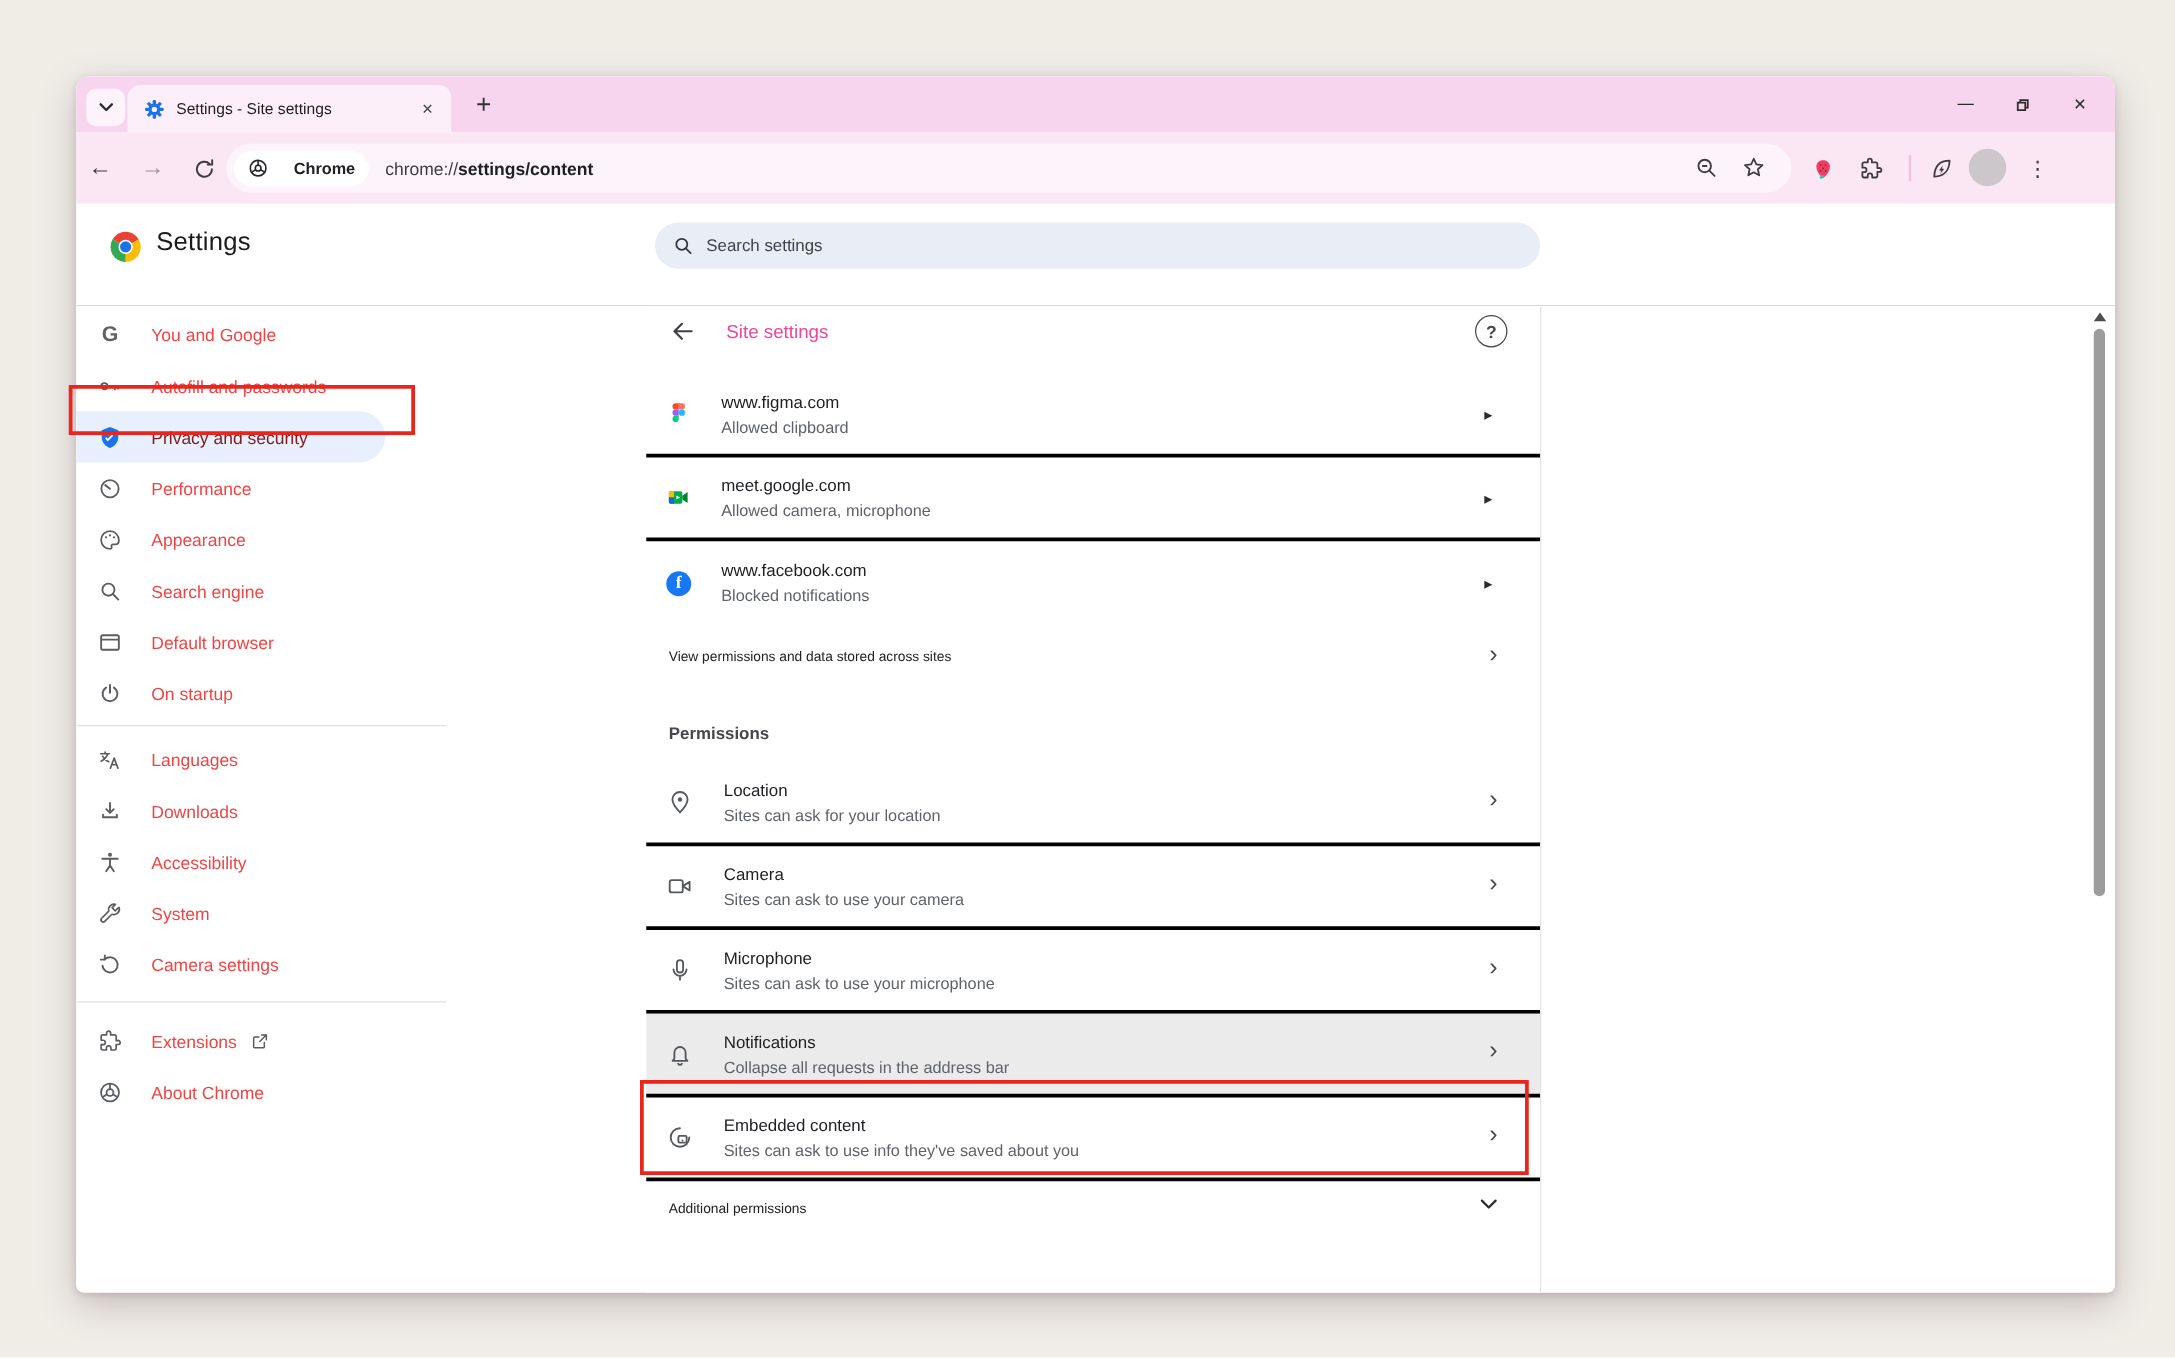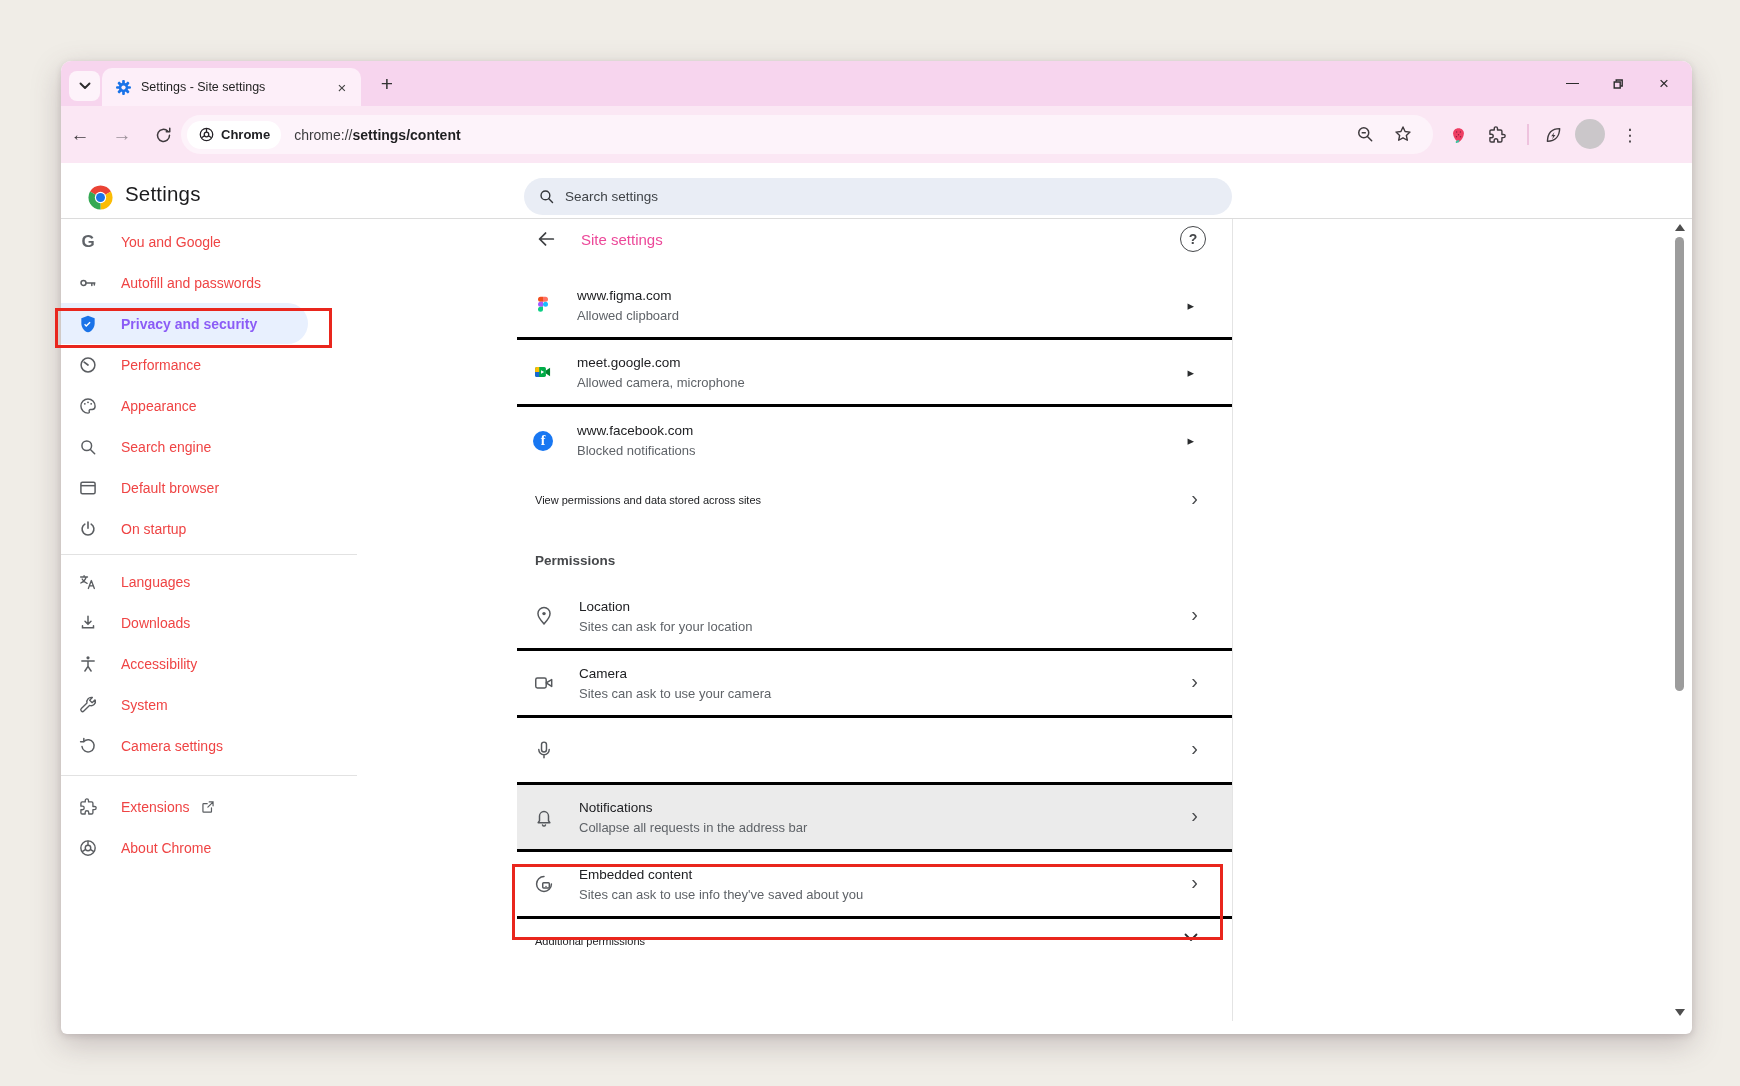--- a/index.html
+++ b/index.html
@@ -29,49 +29,49 @@
   .win-btn.close-btn { font-size:17px; margin-right:5px; }
 
   
   .toolbar { position:relative; height:57px; background:#fbe7f4; }
   .nav-btn { position:absolute; top:14px; width:30px; height:30px; display:flex; align-items:center; justify-content:center;
     font-size:19px; color:#3f3a3e; cursor:pointer; }
   .nav-btn.fwd { color:#9b8f98; }
   .omnibox { position:absolute; left:120px; top:9px; width:1252px; height:39px; background:#fdf3fa;
     border-radius:20px; display:flex; align-items:center; }
   .chip { height:28px; margin-left:6px; background:#fff; border-radius:14px; display:flex; align-items:center;
-    padding:0 11px; gap:6px; }
+    padding:0 11px; gap:20px; }
   .chip-label { font-size:13px; font-weight:700; color:#202124; }
   .url { margin-left:13px; font-size:14px; color:#3c3c3e; }
   .url b { font-weight:600; color:#1f1f21; }
   .omni-icon { position:absolute; top:9px; width:22px; height:22px; cursor:pointer; }
   .tb-item { position:absolute; top:17px; width:24px; height:24px; display:flex; align-items:center; justify-content:center; cursor:pointer; }
   .tb-divider { position:absolute; top:18px; width:1.5px; height:21px; background:#eec3de; }
   .avatar { position:absolute; top:13px; width:30px; height:30px; border-radius:50%; background:#cbc7ca; cursor:pointer; }
   .dots { font-size:17px; color:#3f3a3e; letter-spacing:0; }
 
   
-  .setheader { position:relative; height:56px; background:#fff; border-bottom:1px solid #dcdcdc; }
+  .setheader { position:relative; height:82px; background:#fff; border-bottom:1px solid #dcdcdc; }
   .setheader .logo { position:absolute; left:25px; top:20px; }
   .setheader .title { position:absolute; left:64px; top:19px; font-size:20.5px; color:#1b1b1d; letter-spacing:.2px; }
   .search-pill { position:absolute; left:463px; top:15px; width:708px; height:37px; background:#e9edf5;
     border-radius:19px; display:flex; align-items:center; padding:0 14px; gap:10px; }
   .search-pill input { border:none; outline:none; background:transparent; font-family:"Liberation Sans",sans-serif;
     font-size:13.5px; color:#2e3033; width:600px; }
   .search-pill input::placeholder { color:#3f4347; opacity:1; }
 
   
   .content { position:relative; height:802px; background:#fff; overflow:hidden; }
 
   .sidebar { position:absolute; left:0; top:2px; width:304px; }
   .srow { width:286px; height:41px; display:flex; align-items:center; padding-left:17px; cursor:pointer; }
   .srow .ic { width:20px; height:20px; color:#5a5d61; flex:none; }
   .srow .slabel { margin-left:23px; font-size:14px; color:#ef4444; white-space:nowrap; }
   .srow.selected { width:247px; background:#e8f0fe; border-radius:0 21px 21px 0; }
-  .srow.selected .slabel { color:#8b5cf6; font-weight:700; }
+  .srow.selected .slabel { color:#7f1d1d; font-weight:400; }
   .sdivider { width:296px; height:1px; background:#e2e2e2; margin:5px 0 6px 0; }
   .ext-link-ic { margin-left:11px; color:#5a5d61; }
 
   
   .card { position:absolute; left:456px; top:0; width:716px; height:802px; border-right:1px solid #e4e4e4; background:#fff; }
   .card-header { height:40px; display:flex; align-items:center; padding:0 0 0 18px; }
   .back-btn { width:22px; height:22px; color:#3e4043; cursor:pointer; }
   .card-title { margin-left:24px; font-size:15px; color:#ec4899; }
   .help-btn { position:absolute; right:26px; top:7px; width:26px; height:26px; border:1.7px solid #45474a; border-radius:50%;
     display:flex; align-items:center; justify-content:center; font-size:14px; font-weight:700; color:#45474a; cursor:pointer; }
@@ -437,20 +437,24 @@
               <div class="rtitle">Camera</div>
               <div class="rsub">Sites can ask to use your camera</div>
             </div>
             <span class="chev">›</span>
           </div>
           <div class="crow">
             <svg class="perm-ic" viewBox="0 0 24 24">
                 <rect x="9.3" y="3.4" width="5.4" height="10.8" rx="2.7" fill="none" stroke="currentColor" stroke-width="1.6"></rect>
                 <path d="M6.3 11.4 a5.7 5.7 0 0 0 11.4 0 M12 17.1 v3.4" fill="none" stroke="currentColor" stroke-width="1.6" stroke-linecap="round"></path>
               </svg>
+            <div class="texts">
+              <div class="rtitle">Microphone</div>
+              <div class="rsub">Sites can ask to use your microphone</div>
+            </div>
             <span class="chev">›</span>
           </div>
           <div class="crow hl">
             <svg class="perm-ic" viewBox="0 0 24 24">
                 <path d="M5.6 18.2 h12.8 l-1.5-2.1 V11 a4.9 4.9 0 0 0-9.8 0 v5.1 z" fill="none" stroke="currentColor" stroke-width="1.6" stroke-linejoin="round"></path>
                 <path d="M10.4 20.6 a1.7 1.7 0 0 0 3.2 0" fill="none" stroke="currentColor" stroke-width="1.6" stroke-linecap="round"></path>
               </svg>
             <div class="texts">
               <div class="rtitle">Notifications</div>
               <div class="rsub">Collapse all requests in the address bar</div>

